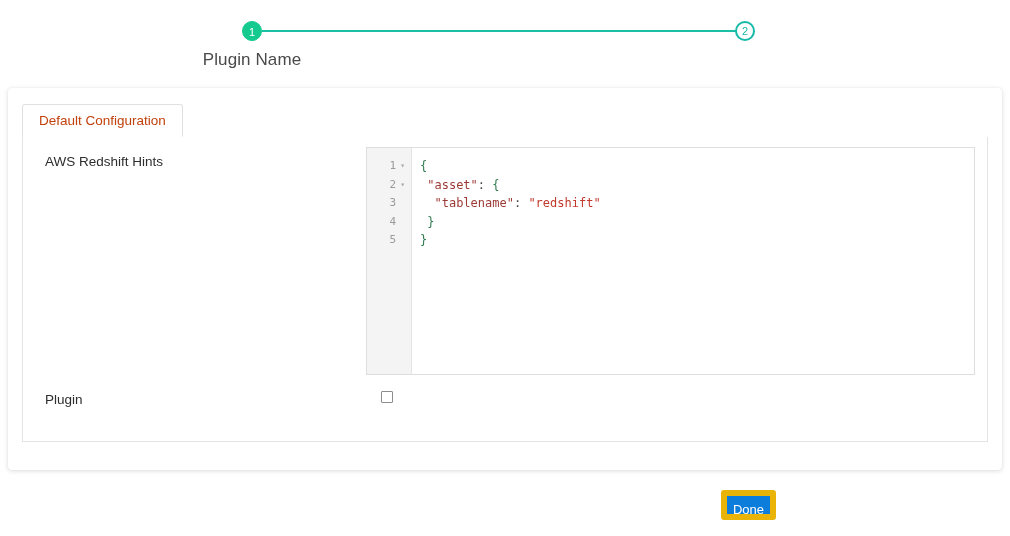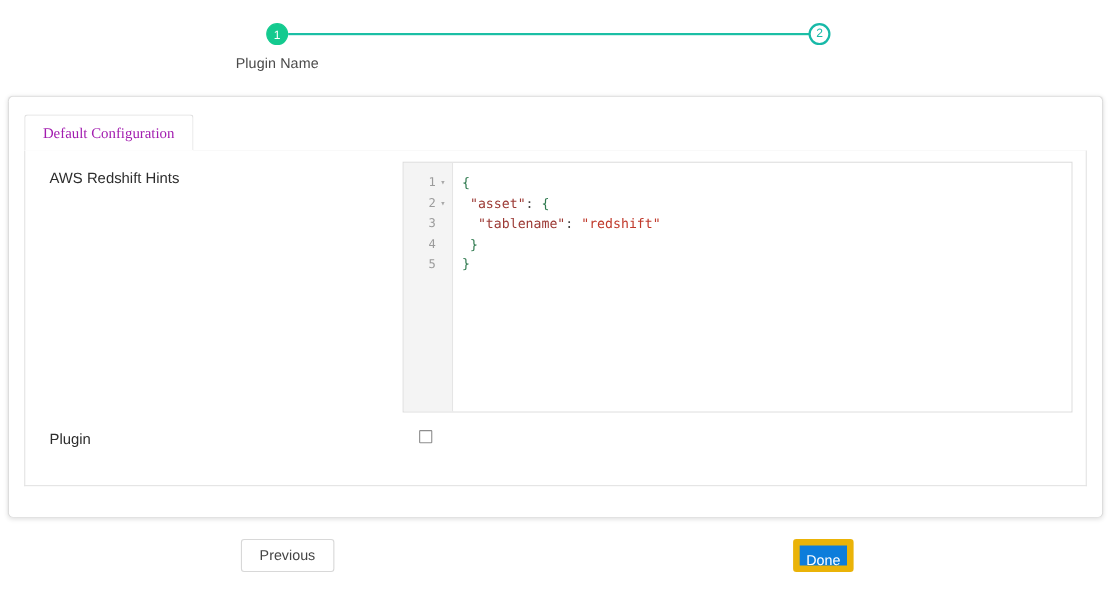--- a/index.html
+++ b/index.html
@@ -51,21 +51,21 @@
     border: 1px solid #14ca8f;
   }
   .step-circle.current {
     background: #ffffff;
     color: #17b9a8;
     border: 2px solid #17b9a8;
     line-height: 16px;
   }
   .step-label {
     margin-top: 9px;
-    font-size: 13px;
+    font-size: 17px;
     color: #4a4a4a;
     letter-spacing: 0.1px;
   }
   .step-connector {
     position: absolute;
     left: 262px;
     top: 30px;
     width: 483px;
     height: 2px;
     background: #1bbfa5;
@@ -96,26 +96,25 @@
   }
   .tab {
     position: absolute;
     left: 0;
     top: 0;
     height: 33px;
     box-sizing: border-box;
     padding: 0 16px;
     line-height: 32px;
     font-size: 13.5px;
-    color: #a21caf;
+    color: #c2410c;
     background: #ffffff;
     border: 1px solid #e0e0e0;
     border-bottom: 1px solid #ffffff;
     border-radius: 3px 3px 0 0;
-    font-family: Liberation Serif, serif;
   }
 
   
   .panel {
     position: absolute;
     left: 14px;
     top: 49px;
     width: 966px;
     height: 305px;
     box-sizing: border-box;
@@ -289,15 +288,14 @@
       </div>
     </div>
 
     <div class="field-label label-enabled">Plugin</div>
     <input type="checkbox" class="checkbox" style="">
 
   </div>
 </div>
 
 <div class="footer">
-  <button class="btn btn-previous">Previous</button>
   <button class="btn btn-done">Done</button>
 </div>
 
 </body></html>

